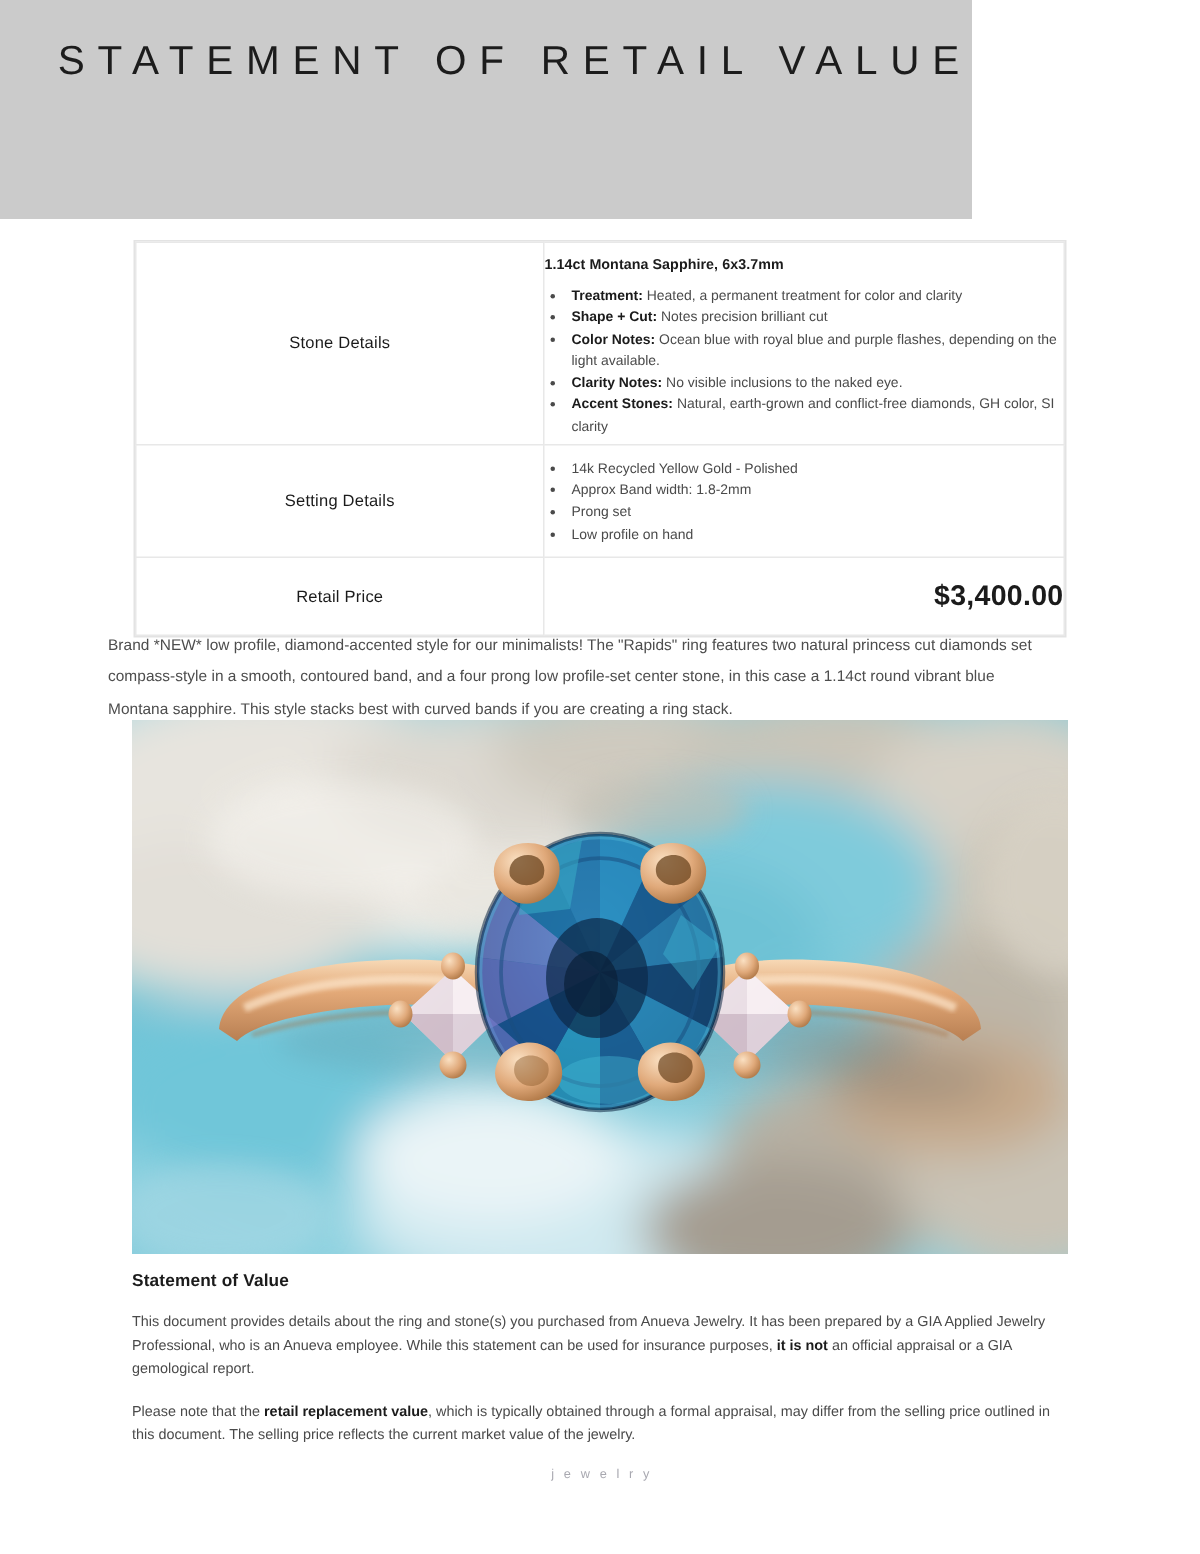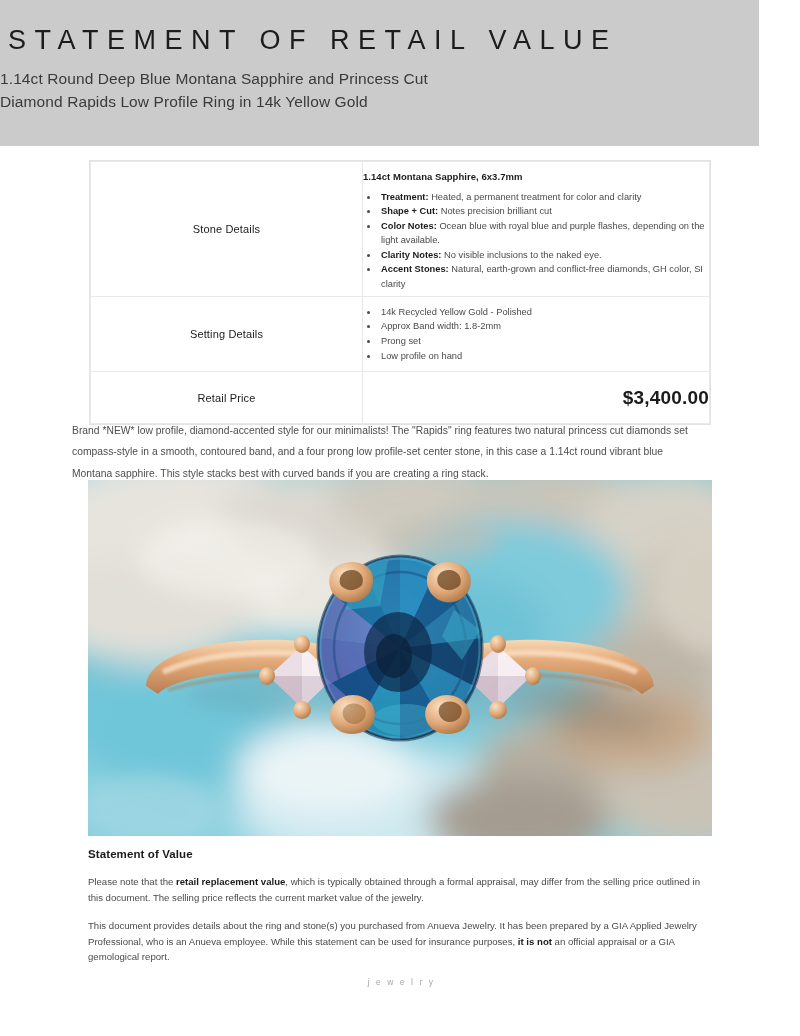--- a/index.html
+++ b/index.html
@@ -11,26 +11,26 @@
     width: 800px;
     height: 1036px;
     font-family: "Liberation Sans", sans-serif;
     color: #2b2b2b;
     overflow: hidden;
     position: relative;
   }
 
   
   .header-band {
-    width: 759px;
+    width: 648px;
     height: 146px;
     background: #cbcbcb;
     box-sizing: border-box;
     padding-top: 24px;
-    text-align: left;
+    text-align: right;
   }
   .doc-title {
     font-size: 27px;
     font-weight: 300;
     letter-spacing: 8.5px;
     color: #1c1c1c;
     line-height: 1.2;
     margin: 0 0 12px 0;
     padding-left: 8px;
     font-family: "Liberation Sans", sans-serif;
@@ -182,24 +182,20 @@
     color: #a8a8b0;
     padding-left: 7px;
     margin-top: 5px;
   }
 </style>
 </head>
 <body>
 
 <div class="header-band">
   <div class="doc-title">STATEMENT OF RETAIL VALUE</div>
-  <div class="doc-subtitle">
-    <div>1.14ct Round Deep Blue Montana Sapphire and Princess Cut</div>
-    <div>Diamond Rapids Low Profile Ring in 14k Yellow Gold</div>
-  </div>
 </div>
 
 <div class="spec-table">
   <table>
     <tbody>
       <tr class="row-stone">
         <td class="cell-label">Stone Details</td>
         <td class="cell-body">
           <div class="stone-head">1.14ct Montana Sapphire, 6x3.7mm</div>
           <ul class="spec-list">
@@ -412,19 +408,19 @@
 
         <path d="M 340 224 C 332 238 342 254 360 254 C 378 254 388 240 378 224 C 368 212 350 212 340 224 Z" fill="url(#prongGrad)"></path>
         <path d="M 352 226 C 348 234 354 242 362 242 C 370 242 376 235 373 227 C 367 220 357 220 352 226 Z" fill="#6b4520" opacity="0.7"></path>
       </g>
     </g>
   </svg>
 </div>
 
 <div class="sov">
   <div class="sov-title">Statement of Value</div>
+  <p><span>This document provides details about the ring and stone(s) you purchased from Anueva Jewelry. It has been prepared by a GIA Applied Jewelry Professional, who is an Anueva employee. While this statement can be used for insurance purposes, </span><b>it is not</b><span> an official appraisal or a GIA gemological report.</span></p>
   <p><span>Please note that the </span><b>retail replacement value</b><span>, which is typically obtained through a formal appraisal, may differ from the selling price outlined in this document. The selling price reflects the current market value of the jewelry.</span></p>
-  <p><span>This document provides details about the ring and stone(s) you purchased from Anueva Jewelry. It has been prepared by a GIA Applied Jewelry Professional, who is an Anueva employee. While this statement can be used for insurance purposes, </span><b>it is not</b><span> an official appraisal or a GIA gemological report.</span></p>
 </div>
 
 <div class="footer">
   <div class="logo-sub">jewelry</div>
 </div>
 
 </body></html>

